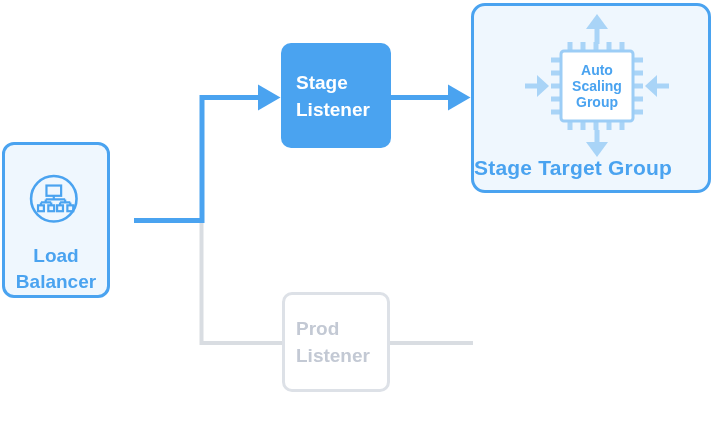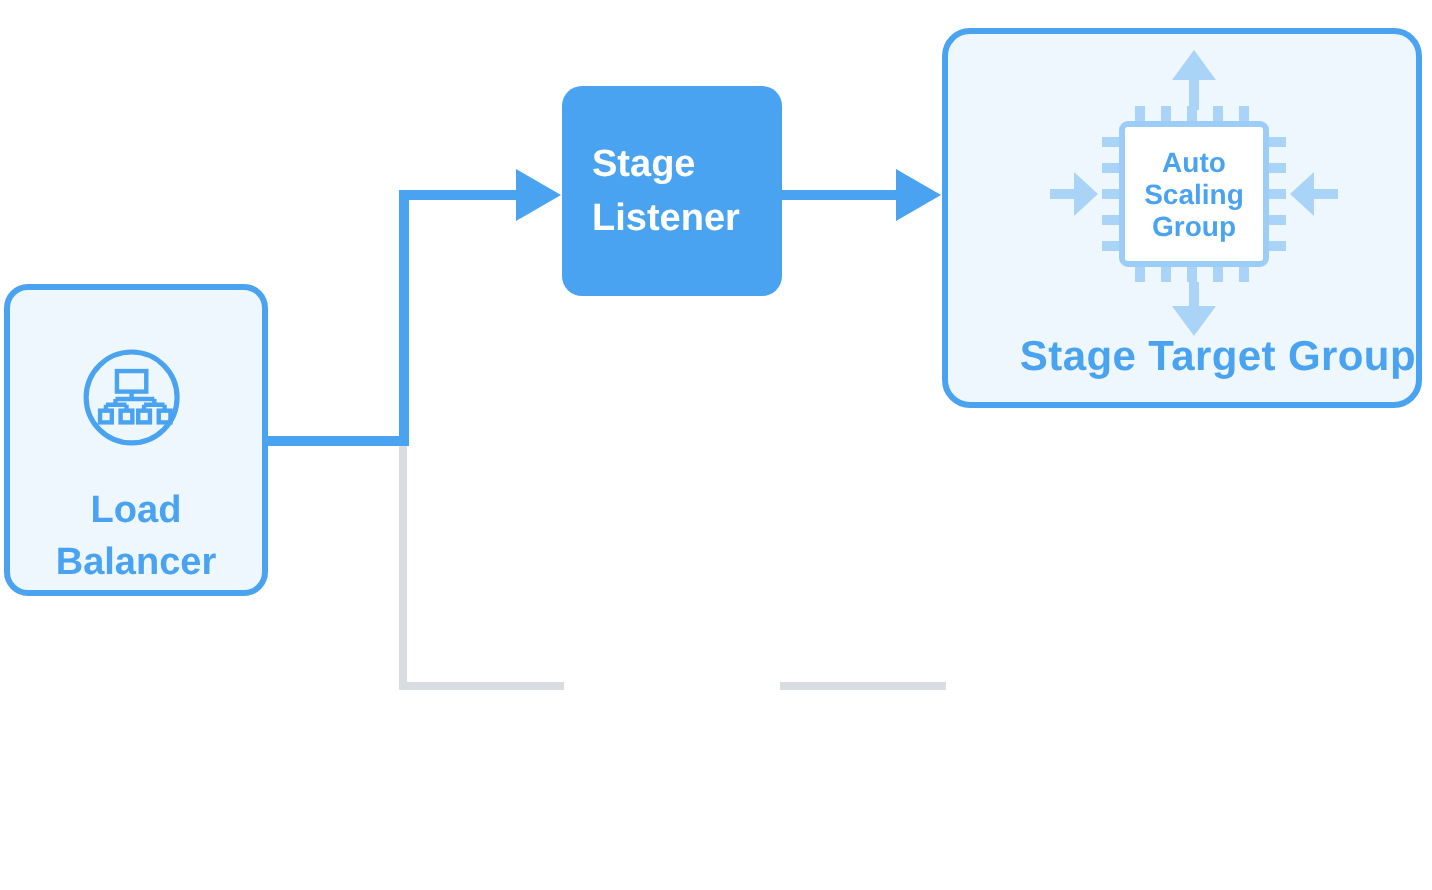--- a/index.html
+++ b/index.html
@@ -20,21 +20,21 @@
     width: 716px; height: 445px;
     z-index: 0;
     pointer-events: none;
   }
 
   .node { position: absolute; z-index: 1; }
 
   
   .lb-box {
     left: 2px; top: 142px;
-    width: 132px; height: 156px;
+    width: 108px; height: 156px;
     background: #EFF7FE;
     border: 3px solid #4AA3F0;
     border-radius: 12px;
     display: flex;
     flex-direction: column;
     align-items: center;
   }
   .lb-box .lb-icon { margin-top: 20px; }
   .lb-label {
     margin-top: 12px;
@@ -72,33 +72,32 @@
   }
   .prod-listener .listener-label { width: 80px; }
 
   
   .tg-box { border-radius: 14px; }
   .stage-tg {
     left: 471px; top: 3px;
     width: 240px; height: 190px;
     background: #EFF7FE;
     border: 3px solid #4AA3F0;
-    margin-top: 11px;
   }
   .prod-tg {
     left: 473px; top: 250px;
     width: 236px; height: 186px;
     background: #FFFFFF;
     border: 3px solid #DDE1E7;
   }
   .tg-label {
     position: absolute;
     left: 0; right: 0;
     bottom: 10px;
-    text-align: right;
+    text-align: left;
     font-size: 21px;
     font-weight: 700;
     letter-spacing: 0.2px;
   }
   .stage-tg .tg-label { color: #4AA3F0; }
   .prod-tg .tg-label { color: #C3C9D4; bottom: 14px; }
 
   .asg-wrap {
     position: absolute;
     left: 0; top: 0;
@@ -157,20 +156,23 @@
         <rect x="76.5" y="55" width="8" height="8"></rect>
       </g>
     </svg>
     <div class="lb-label">Load Balancer</div>
   </div>
 
   <div class="node listener-box stage-listener">
     <div class="listener-label">Stage Listener</div>
   </div>
 
+  <div class="node listener-box prod-listener">
+    <div class="listener-label">Prod Listener</div>
+  </div>
 
   <div class="node tg-box stage-tg">
     <div class="asg-wrap">
       <svg width="234" height="160" viewBox="0 0 234 160" xmlns="http://www.w3.org/2000/svg">
 
         <g fill="#A9D4F7">
 
           <rect x="93.5" y="36" width="5" height="10"></rect>
             <rect x="106.5" y="36" width="5" height="10"></rect>
           <rect x="119.5" y="36" width="5" height="10"></rect>

